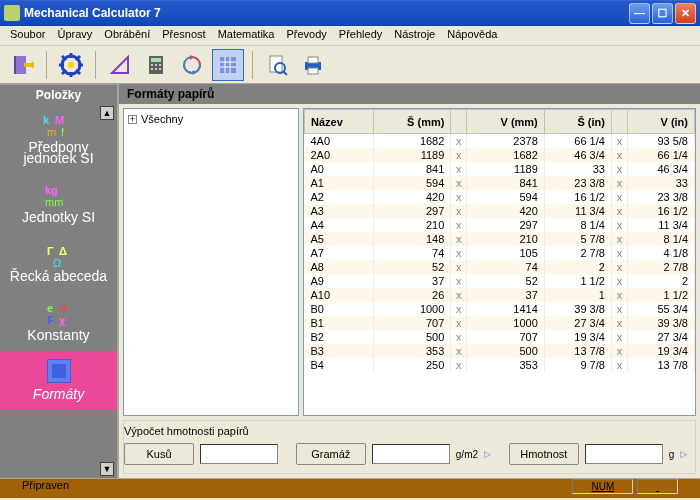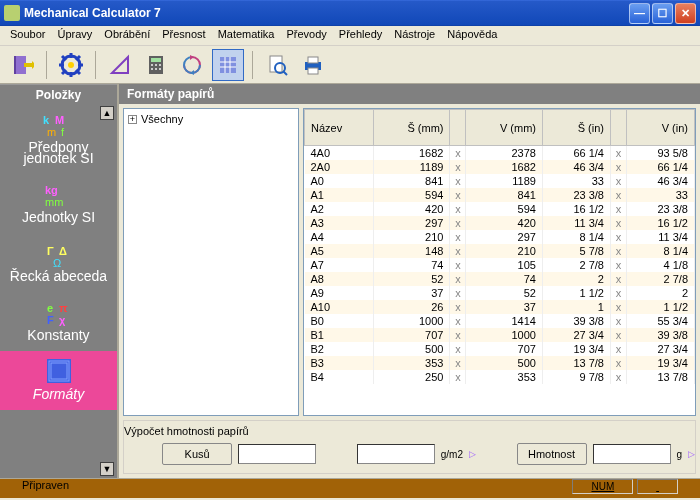--- a/index.html
+++ b/index.html
@@ -19,36 +19,36 @@
 .body-area { display: flex; height: 394px; }
 .sidebar { width: 117px; background: #808080; display: flex; flex-direction: column; position: relative; }
 .sidebar-head { height: 20px; background: #808080; color: white; font-weight: bold; text-align: center; line-height: 20px; font-size: 12px; border-top: 1px solid #999; }
 .sidebar-items { flex: 1; overflow: hidden; }
 .sb-item { text-align: center; padding: 6px 2px 10px; color: white; cursor: pointer; }
 .sb-item.selected { background: #ec4899; font-style: italic; }
 .sb-icon { width: 36px; height: 28px; margin: 0 auto 4px; }
 .sb-label { font-size: 14px; line-height: 11px; }
 .sb-arrow { position: absolute; right: 3px; width: 14px; height: 14px; background: #d4d0c8; border: 1px solid #404040; color: black; text-align: center; line-height: 12px; font-size: 9px; }
 .main { flex: 1; display: flex; flex-direction: column; border-left: 2px solid #aca899; }
-.main-head { height: 20px; background: #808080; color: #ffffff; font-weight: bold; padding: 0 8px; line-height: 20px; font-size: 12px; }
+.main-head { height: 20px; background: #808080; color: #000000; font-weight: bold; padding: 0 8px; line-height: 20px; font-size: 12px; }
 .main-body { flex: 1; display: flex; background: #ece9d8; padding: 4px; gap: 4px; }
 .tree { width: 176px; background: white; border: 1px solid #7f9db9; padding: 4px; }
 .tree-item { display: flex; align-items: center; gap: 4px; }
 .tree-exp { width: 9px; height: 9px; border: 1px solid #888; text-align: center; line-height: 7px; font-size: 9px; }
 .table-wrap { flex: 1; background: white; border: 1px solid #7f9db9; overflow: auto; }
 table { width: 100%; border-collapse: collapse; }
-th { background: #ece9d8; border: 1px solid #c0c0c0; padding: 2px 6px; font-weight: normal; text-align: right; height: 36px; margin-left: 16px; }
+th { background: #ece9d8; border: 1px solid #c0c0c0; padding: 2px 6px; font-weight: bold; text-align: right; height: 24px; margin-left: 16px; }
 th:first-child { text-align: left; }
 td { padding: 1px 6px; text-align: right; border-right: 1px solid #eee; height: 14px; }
 td:first-child { text-align: left; }
 tr:nth-child(even) td { background: #fff8e8; }
 .x-col { text-align: center; color: #888; width: 16px; padding: 1px 2px; }
 .bottom-panel { border: 1px solid #d4d0c8; margin: 0 4px 4px; padding: 2px 0 8px; background: #ece9d8; }
 .bp-title { padding: 2px 0 6px; }
-.bp-row { display: flex; align-items: center; gap: 6px; justify-content: flex-end; }
+.bp-row { display: flex; align-items: center; gap: 6px; }
 .bp-btn { width: 70px; height: 22px; background: #ece9d8; border: 1px solid #888; border-radius: 2px; }
 .bp-input { width: 78px; height: 20px; border: 1px inset #888; background: white; }
 .bp-unit { font-size: 10px; }
 .tri { color: #a060ff; font-size: 9px; }
 .statusbar { height: 20px; background: #a16207; border-top: 1px solid #aca899; display: flex; align-items: flex-start; padding: 0 22px; }
 .statusbar .st-l { flex: 1; }
 .statusbar .st-cell { border: 1px inset #d4d0c8; padding: 1px 18px; margin-left: 4px; font-size: 10px; text-decoration: underline; }
 svg { display: block; }
 </style>
 </head>
@@ -392,20 +392,21 @@
             </tbody>
           </table>
       </div>
     </div>
     <div class="bottom-panel">
       <div class="bp-title">Výpočet hmotnosti papírů</div>
       <div class="bp-row">
         <button class="bp-btn">Kusů</button>
         <input class="bp-input" style="">
         <div style="flex:0.3"></div>
+        <button class="bp-btn">Gramáž</button>
         <input class="bp-input" style="">
         <span class="bp-unit">g/m2</span>
           <span class="tri">▷</span>
         <div style="flex:0.3"></div>
         <button class="bp-btn">Hmotnost</button>
         <input class="bp-input" style="">
         <span class="bp-unit">g</span>
           <span class="tri">▷</span>
       </div>
     </div>

